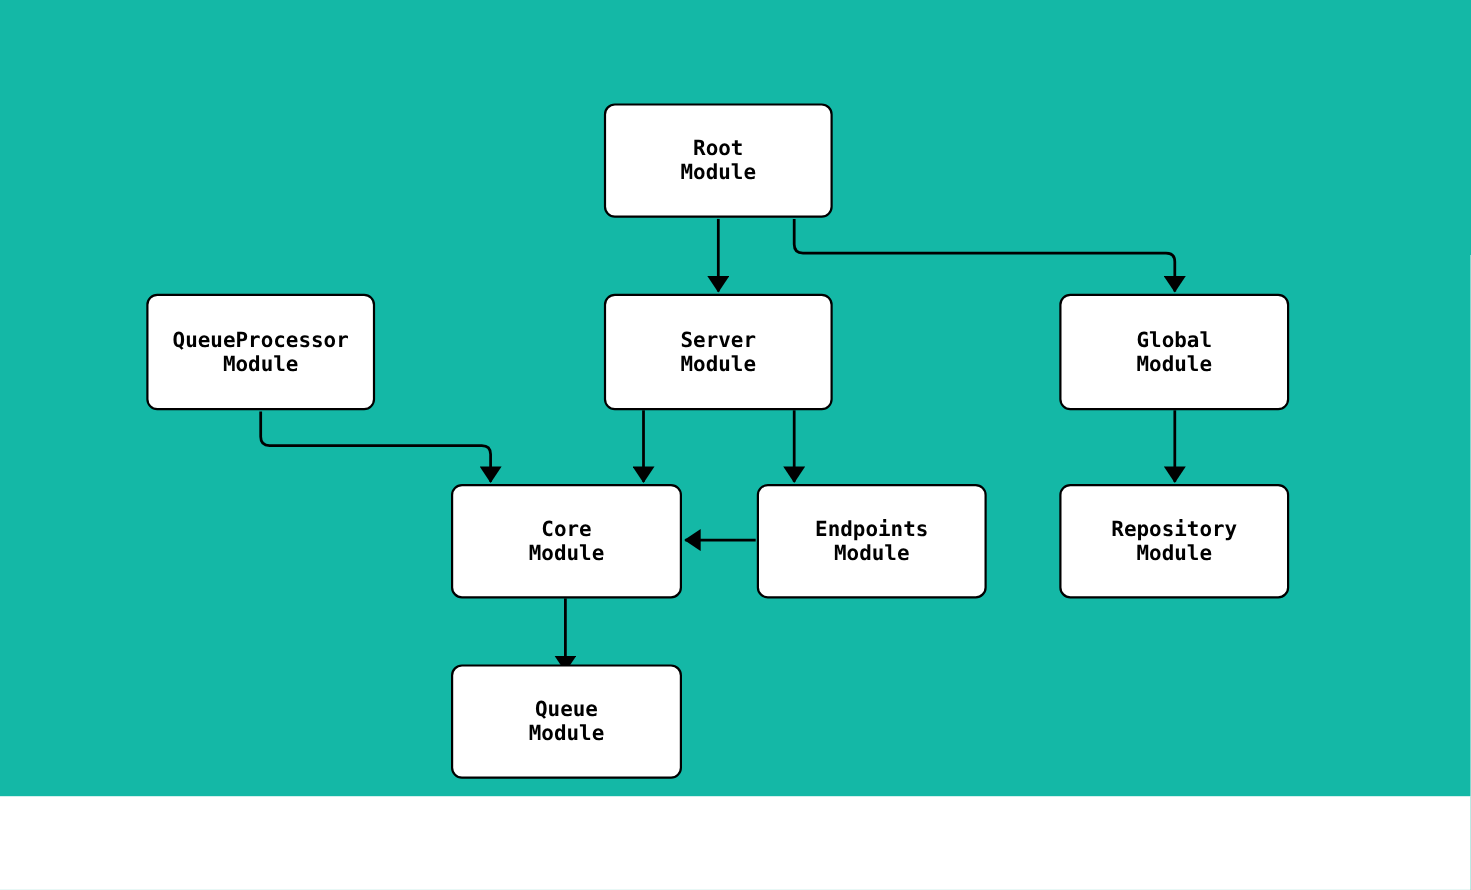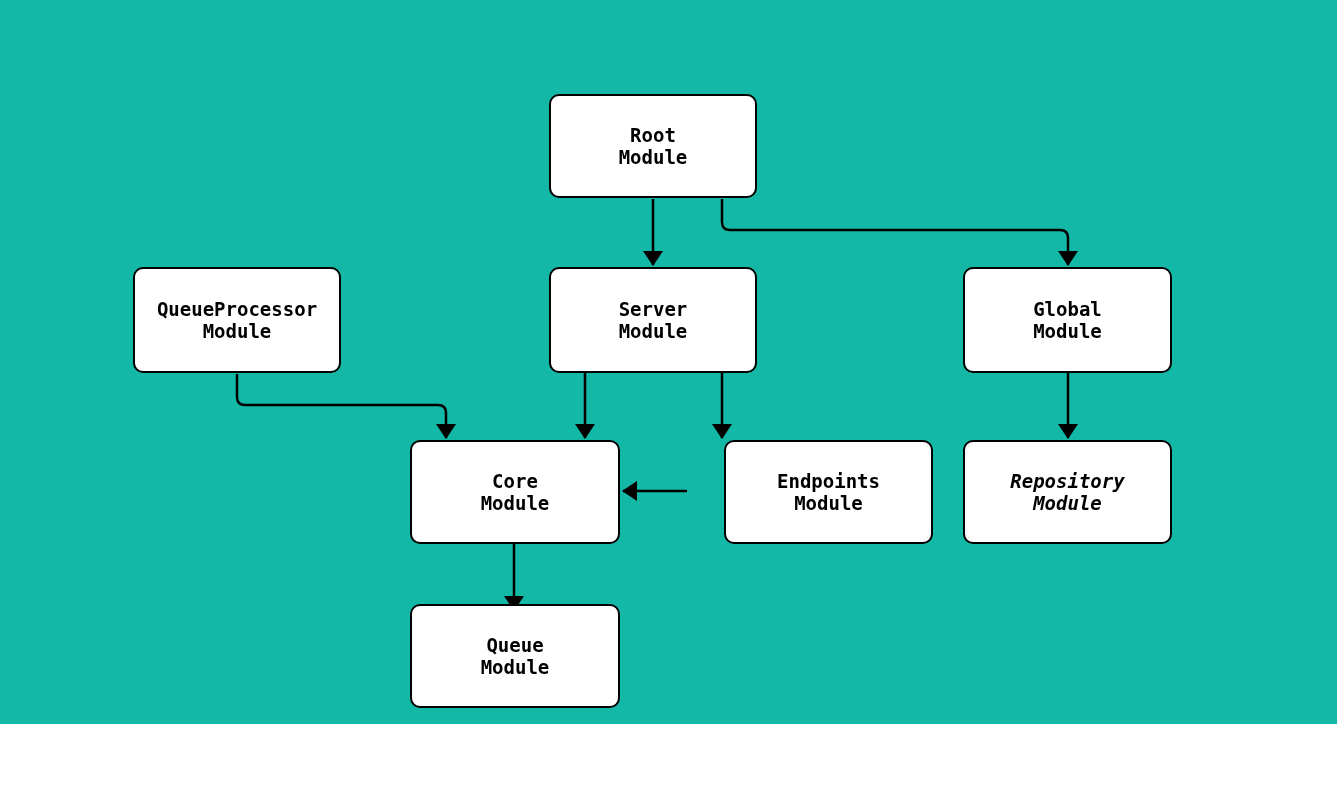--- a/index.html
+++ b/index.html
@@ -94,26 +94,26 @@
   <div class="node" style="left:963px; top:267px; width:209px; height:106px;text-align:right;">
     <span class="node-label">Global
 Module</span>
   </div>
 
   <div class="node" style="left:410px; top:440px; width:210px; height:104px;">
     <span class="node-label">Core
 Module</span>
   </div>
 
-  <div class="node" style="left:724px; top:440px; width:209px; height:104px;align-items:center;">
+  <div class="node" style="left:688px; top:440px; width:209px; height:104px;align-items:center;">
     <span class="node-label">Endpoints
 Module</span>
   </div>
 
-  <div class="node" style="left:963px; top:440px; width:209px; height:104px;font-style:italic;">
+  <div class="node" style="left:963px; top:440px; width:209px; height:104px;">
     <span class="node-label">Repository
 Module</span>
   </div>
 
   <div class="node" style="left:410px; top:604px; width:210px; height:104px;">
     <span class="node-label">Queue
 Module</span>
   </div>
 
 </div>

